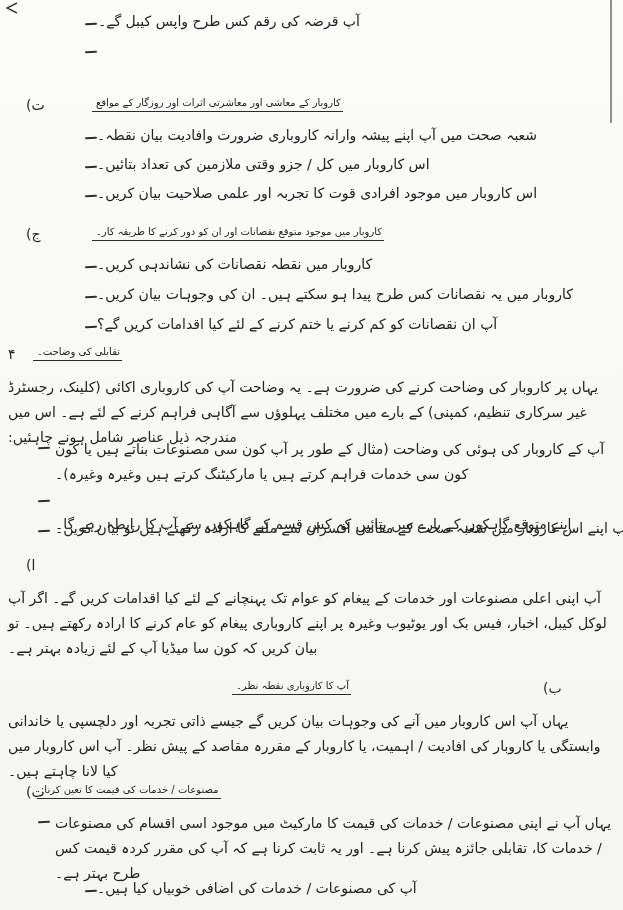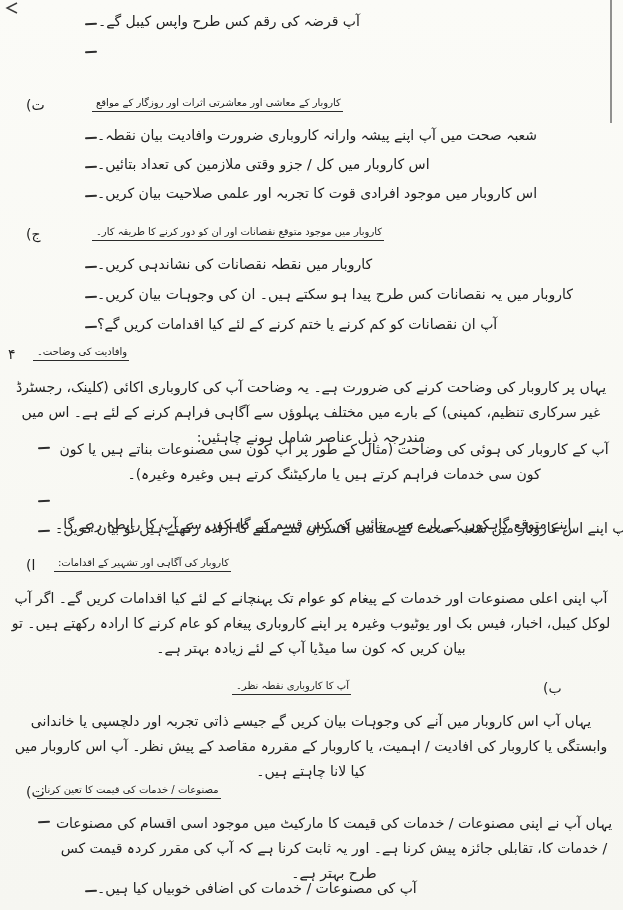--- a/index.html
+++ b/index.html
@@ -8,21 +8,21 @@
     position:relative;
     width:623px;height:910px;
     margin:0 auto;
     background:linear-gradient(180deg,#fbfbf7 0%,#f8f8f3 60%,#f6f6f1 100%);
     font-family:"DejaVu Sans",sans-serif;
     color:#222;
     font-size:14px;
     overflow:hidden;
   }
   .ln{position:absolute;white-space:nowrap;line-height:18px;}
-  .para{position:absolute;text-align:center;line-height:25px;}
+  .para{position:absolute;text-align:left;line-height:25px;}
   .marker{position:absolute;white-space:nowrap;line-height:18px;font-size:14px;color:#1f1f1f;}
   .u{border-bottom:1.3px solid #2b2b2b;padding:0 2px 3px 4px;}
   .dash{position:absolute;width:12px;height:2px;background:#2e2e2e;border-radius:1px;transform:rotate(-3deg);}
   .edge-line{position:absolute;background:#3a3a3a;opacity:.55;}
   .corner-mark{position:absolute;}
   .heading{font-size:10px;}
 </style>
 </head>
 <body>
 
@@ -61,38 +61,35 @@
   <div class="ln" style="left:97px;top:255px" dir="rtl">کاروبار میں نقطہ نقصانات کی نشاندہی کریں۔</div>
 
   <div class="dash" style="left:85px;top:296px"></div>
   <div class="ln" style="left:97px;top:285px" dir="rtl">کاروبار میں یہ نقصانات کس طرح پیدا ہو سکتے ہیں۔ ان کی وجوہات بیان کریں۔</div>
 
   <div class="dash" style="left:85px;top:326px"></div>
   <div class="ln" style="left:97px;top:315px" dir="rtl">آپ ان نقصانات کو کم کرنے یا ختم کرنے کے لئے کیا اقدامات کریں گے؟</div>
 
   <div class="marker" style="left:8px;top:345px" dir="ltr">۴</div>
   <div class="ln heading" style="left:33px;top:343px">
-    <span class="u" dir="rtl">وافادیت کی وضاحت۔</span>
+    <span class="u" dir="rtl">تقابلی کی وضاحت۔</span>
   </div>
 
   <div class="para" style="left:8px;top:375px;width:606px" dir="rtl">یہاں پر کاروبار کی وضاحت کرنے کی ضرورت ہے۔ یہ وضاحت آپ کی کاروباری اکائی (کلینک، رجسٹرڈ غیر سرکاری تنظیم، کمپنی) کے بارے میں مختلف پہلوؤں سے آگاہی فراہم کرنے کے لئے ہے۔ اس میں مندرجہ ذیل عناصر شامل ہونے چاہئیں:</div>
 
   <div class="dash" style="left:38px;top:447px"></div>
   <div class="para" style="left:55px;top:437px;width:558px" dir="rtl">آپ کے کاروبار کی ہوئی کی وضاحت (مثال کے طور پر آپ کون سی مصنوعات بناتے ہیں یا کون کون سی خدمات فراہم کرتے ہیں یا مارکیٹنگ کرتے ہیں وغیرہ وغیرہ)۔</div>
 
   <div class="dash" style="left:38px;top:500px"></div>
   <div class="ln" style="left:55px;top:515px" dir="rtl">اپنے متوقع گاہکوں کے بارے میں بتائیں کہ کس قسم کے گاہکوں سے آپ کا رابطہ رہے گا۔</div>
 
   <div class="dash" style="left:38px;top:530px"></div>
   <div class="ln" style="left:55px;top:519px" dir="rtl">اگر آپ اپنے اس کاروبار میں شعبہ صحت کے مقامی افسران سے ملنے کا ارادہ رکھتے ہیں تو بیان کریں۔</div>
 
   <div class="marker" style="left:26px;top:556px" dir="ltr">(ا</div>
-  <div class="ln heading" style="left:54px;top:554px">
-    <span class="u" dir="rtl">کاروبار کی آگاہی اور تشہیر کے اقدامات:</span>
-  </div>
 
   <div class="para" style="left:8px;top:586px;width:606px" dir="rtl">آپ اپنی اعلی مصنوعات اور خدمات کے پیغام کو عوام تک پہنچانے کے لئے کیا اقدامات کریں گے۔ اگر آپ لوکل کیبل، اخبار، فیس بک اور یوٹیوب وغیرہ پر اپنے کاروباری پیغام کو عام کرنے کا ارادہ رکھتے ہیں۔ تو بیان کریں کہ کون سا میڈیا آپ کے لئے زیادہ بہتر ہے۔</div>
 
   <div class="marker" style="left:543px;top:679px" dir="ltr">(ب</div>
   <div class="ln heading" style="left:232px;top:677px">
     <span class="u" dir="rtl">آپ کا کاروباری نقطہ نظر۔</span>
   </div>
 
   <div class="para" style="left:8px;top:709px;width:606px" dir="rtl">یہاں آپ اس کاروبار میں آنے کی وجوہات بیان کریں گے جیسے ذاتی تجربہ اور دلچسپی یا خاندانی وابستگی یا کاروبار کی افادیت / اہمیت، یا کاروبار کے مقررہ مقاصد کے پیش نظر۔ آپ اس کاروبار میں کیا لانا چاہتے ہیں۔</div>
 

